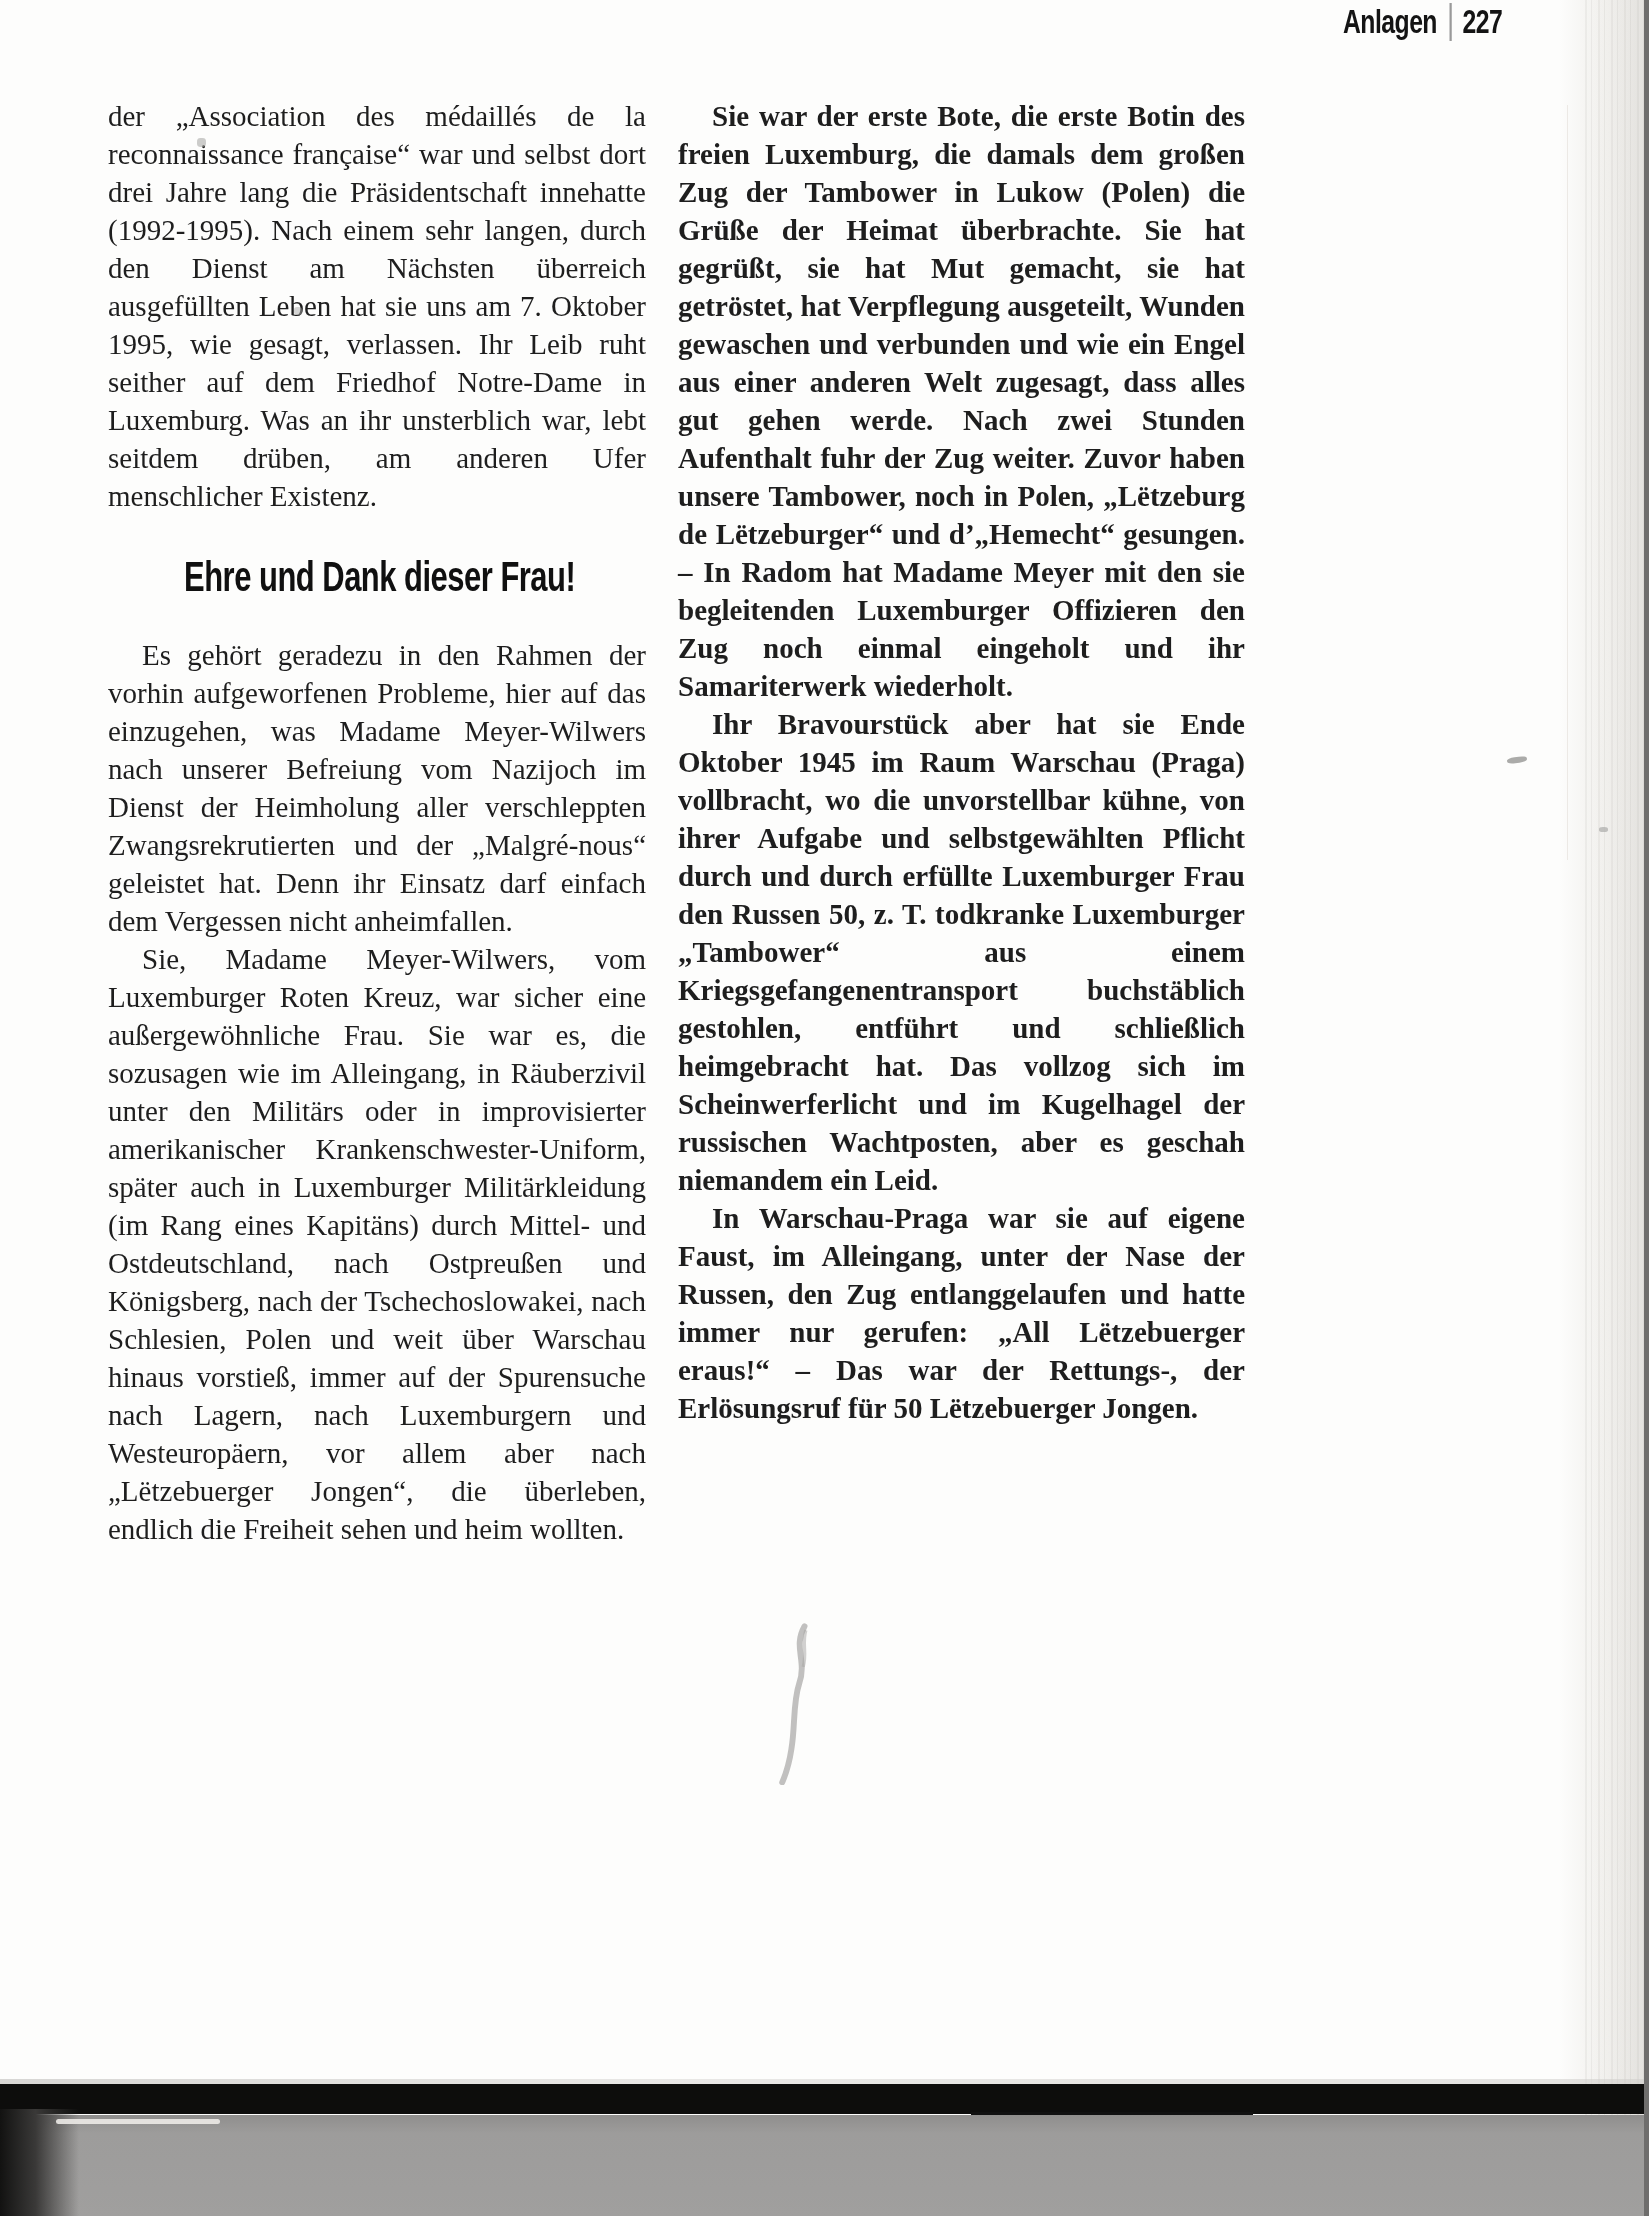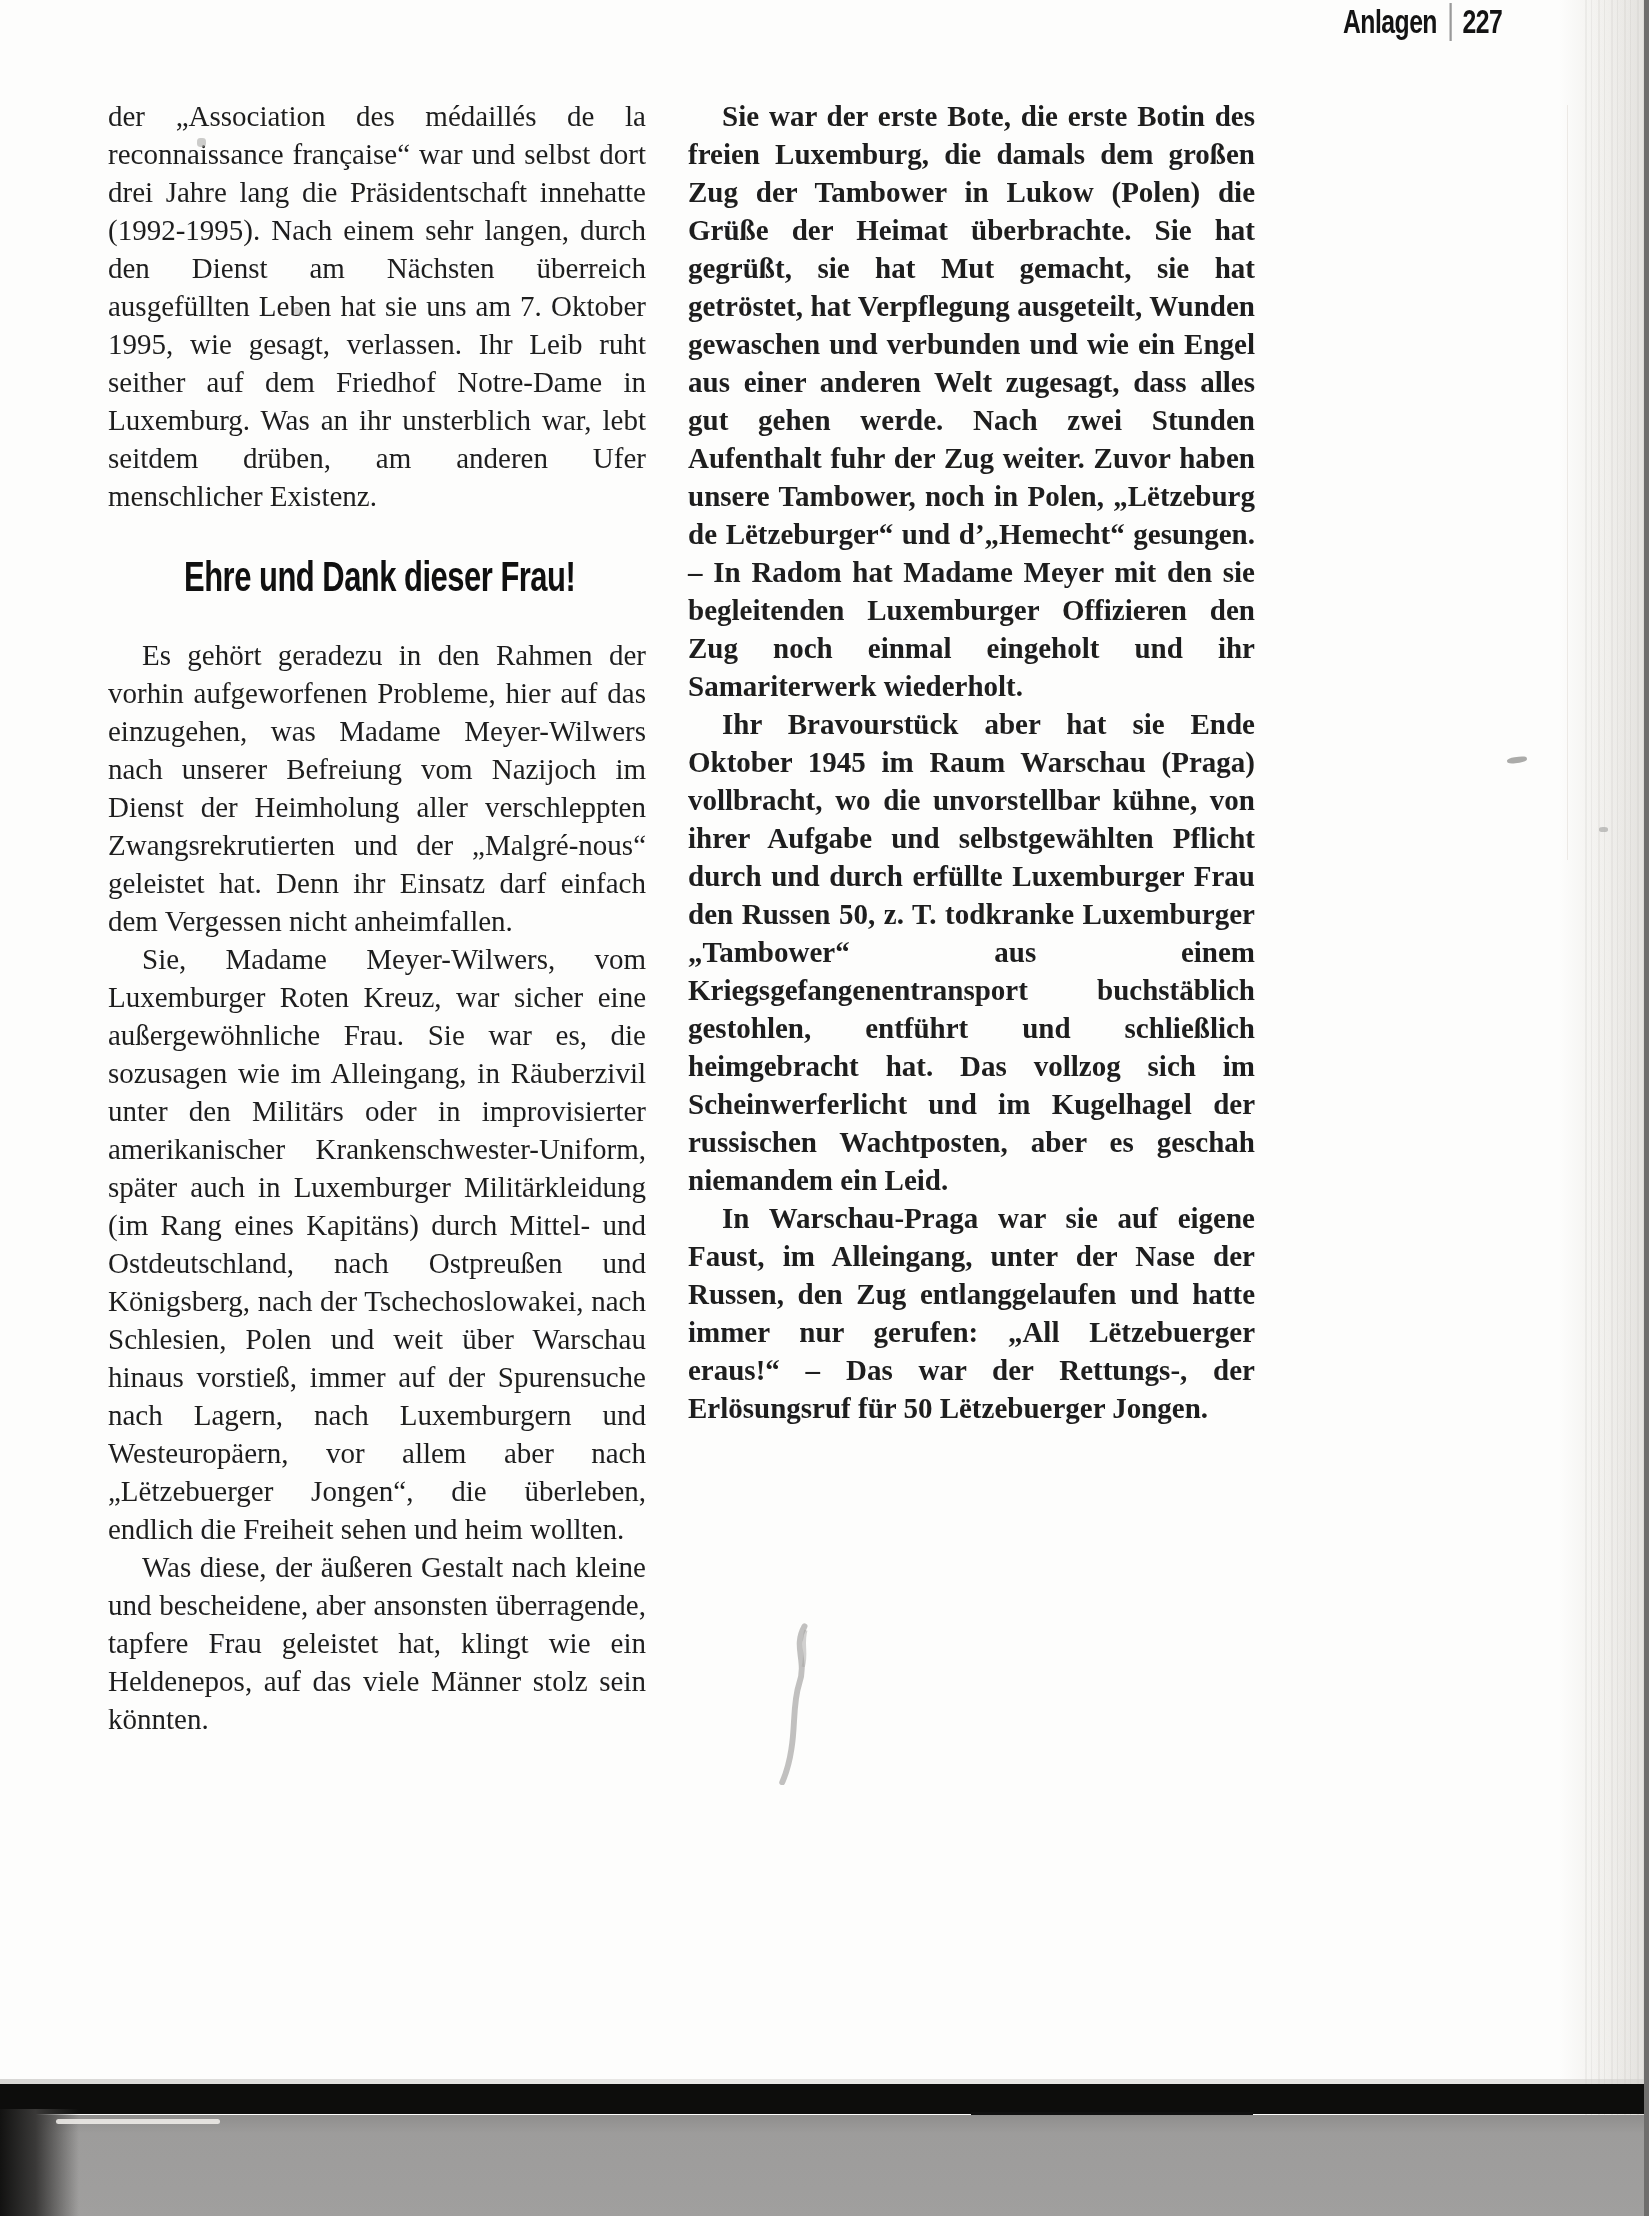--- a/index.html
+++ b/index.html
@@ -35,21 +35,21 @@
     letter-spacing:-0.7px;white-space:nowrap;
   }
   .header-divider{
     width:2.6px;height:38px;background:#9a9a9a;
     margin:0 14.4px 0 17px;
   }
 
   
   .text-columns{
     position:absolute;left:108px;top:97px;width:1147px;
-    display:flex;gap:42px;
+    display:flex;gap:32px;
   }
   .col{width:538px;}
   .col.right{width:567px;font-weight:bold;}
   .col p{
     margin:0;
     font-size:29px;line-height:38px;
     text-align:justify;
     color:#1e1e1e;
   }
   .col p.indent{text-indent:34px;}
@@ -99,21 +99,20 @@
     <span class="header-divider"></span>
     <span>227</span>
   </div>
 
   <div class="text-columns">
     <div class="col left">
       <p>der „Association des médaillés de la reconnaissance française“ war und selbst dort drei Jahre lang die Präsidentschaft innehatte (1992-1995). Nach einem sehr langen, durch den Dienst am Nächsten überreich ausgefüllten Leben hat sie uns am 7. Oktober 1995, wie gesagt, verlassen. Ihr Leib ruht seither auf dem Friedhof Notre-Dame in Luxemburg. Was an ihr unsterblich war, lebt seitdem drüben, am anderen Ufer menschlicher Existenz.</p>
       <h2><span>Ehre und Dank dieser Frau!</span></h2>
       <p class="indent">Es gehört geradezu in den Rahmen der vorhin aufgeworfenen Probleme, hier auf das einzugehen, was Madame Meyer-Wilwers nach unserer Befreiung vom Nazijoch im Dienst der Heimholung aller verschleppten Zwangsrekrutierten und der „Malgré-nous“ geleistet hat. Denn ihr Einsatz darf einfach dem Vergessen nicht anheimfallen.</p>
       <p class="indent">Sie, Madame Meyer-Wilwers, vom Luxemburger Roten Kreuz, war sicher eine außergewöhnliche Frau. Sie war es, die sozusagen wie im Alleingang, in Räuberzivil unter den Militärs oder in improvisierter amerikanischer Krankenschwester-Uniform, später auch in Luxemburger Militärkleidung (im Rang eines Kapitäns) durch Mittel- und Ostdeutschland, nach Ostpreußen und Königsberg, nach der Tschechoslowakei, nach Schlesien, Polen und weit über Warschau hinaus vorstieß, immer auf der Spurensuche nach Lagern, nach Luxemburgern und Westeuropäern, vor allem aber nach „Lëtzebuerger Jongen“, die überleben, endlich die Freiheit sehen und heim wollten.</p>
-      <p class="indent">Was diese, der äußeren Gestalt nach kleine und bescheidene, aber ansonsten überragende, tapfere Frau geleistet hat, klingt wie ein Heldenepos, auf das viele Männer stolz sein könnten.</p>
     </div>
     <div class="col right">
       <p class="indent">Sie war der erste Bote, die erste Botin des freien Luxemburg, die damals dem großen Zug der Tambower in Lukow (Polen) die Grüße der Heimat überbrachte. Sie hat gegrüßt, sie hat Mut gemacht, sie hat getröstet, hat Verpflegung ausgeteilt, Wunden gewaschen und verbunden und wie ein Engel aus einer anderen Welt zugesagt, dass alles gut gehen werde. Nach zwei Stunden Aufenthalt fuhr der Zug weiter. Zuvor haben unsere Tambower, noch in Polen, „Lëtzeburg de Lëtzeburger“ und d’„Hemecht“ gesungen. – In Radom hat Madame Meyer mit den sie begleitenden Luxemburger Offizieren den Zug noch einmal eingeholt und ihr Samariterwerk wiederholt.</p>
       <p class="indent">Ihr Bravourstück aber hat sie Ende Oktober 1945 im Raum Warschau (Praga) vollbracht, wo die unvorstellbar kühne, von ihrer Aufgabe und selbstgewählten Pflicht durch und durch erfüllte Luxemburger Frau den Russen 50, z. T. todkranke Luxemburger „Tambower“ aus einem Kriegsgefangenentransport buchstäblich gestohlen, entführt und schließlich heimgebracht hat. Das vollzog sich im Scheinwerferlicht und im Kugelhagel der russischen Wachtposten, aber es geschah niemandem ein Leid.</p>
       <p class="indent">In Warschau-Praga war sie auf eigene Faust, im Alleingang, unter der Nase der Russen, den Zug entlanggelaufen und hatte immer nur gerufen: „All Lëtzebuerger eraus!“ – Das war der Rettungs-, der Erlösungsruf für 50 Lëtzebuerger Jongen.</p>
     </div>
   </div>
 
   <svg class="pencil-scribble" width="46" height="164" viewBox="0 0 70 250">
     <path d="M48 8 C 30 40, 52 60, 40 95 C 30 125, 34 160, 28 195 C 25 215, 20 232, 14 246" fill="none" stroke="#8f8e8c" stroke-width="9" stroke-linecap="round" opacity="0.55"></path>

